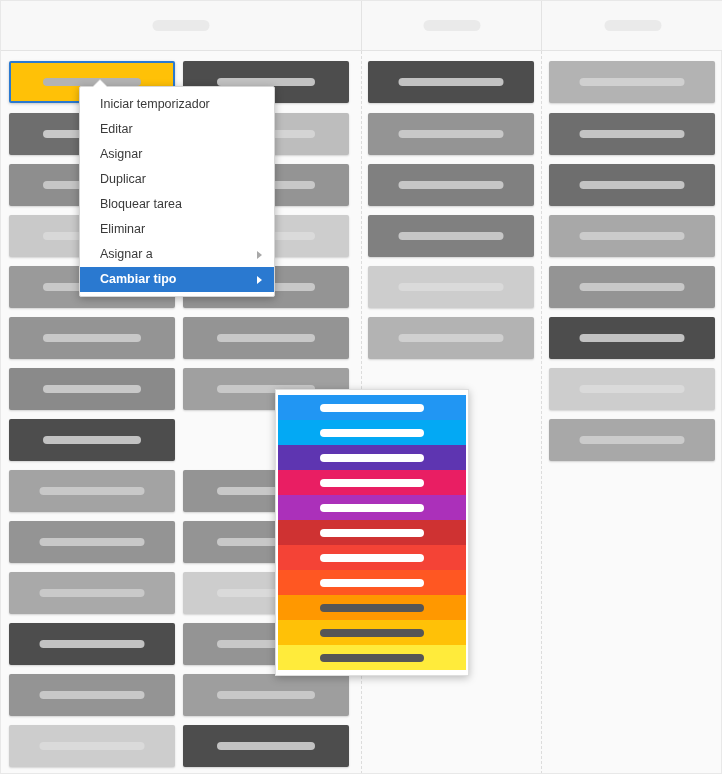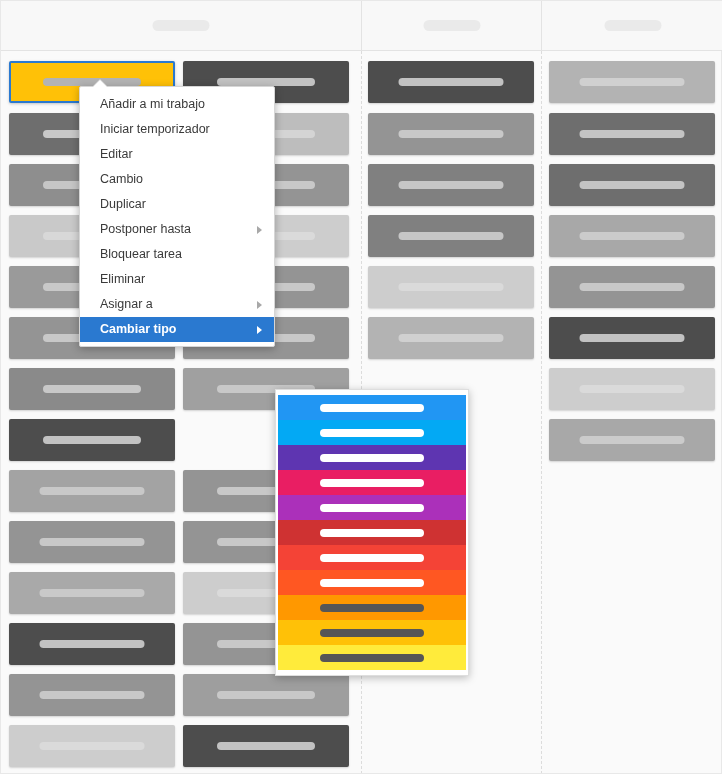--- a/index.html
+++ b/index.html
@@ -326,26 +326,24 @@
           <div class="card-redact" style="width: 105px; background: rgb(203, 203, 203);"></div>
         </div>
       </div>
     </div>
 
 </div>
 
 <div id="context-menu">
   <div class="menu-pointer"></div>
   <div id="context-menu-items">
-      <div class="menu-item"><span>Añadir a mi trabajo</span></div>
       <div class="menu-item"><span>Iniciar temporizador</span></div>
       <div class="menu-item"><span>Editar</span></div>
-      <div class="menu-item"><span>Cambio</span></div>
+      <div class="menu-item"><span>Asignar</span></div>
       <div class="menu-item"><span>Duplicar</span></div>
-      <div class="menu-item"><span>Postponer hasta</span><span class="menu-arrow"></span></div>
       <div class="menu-item"><span>Bloquear tarea</span></div>
       <div class="menu-item"><span>Eliminar</span></div>
       <div class="menu-item"><span>Asignar a</span><span class="menu-arrow"></span></div>
       <div class="menu-item highlighted" style="background: rgb(42, 121, 208);"><span>Cambiar tipo</span><span class="menu-arrow"></span></div>
     </div>
 </div>
 
 <div id="type-submenu">
   <div id="type-submenu-items">
       <div class="color-item" style="background: rgb(33, 150, 243);">

